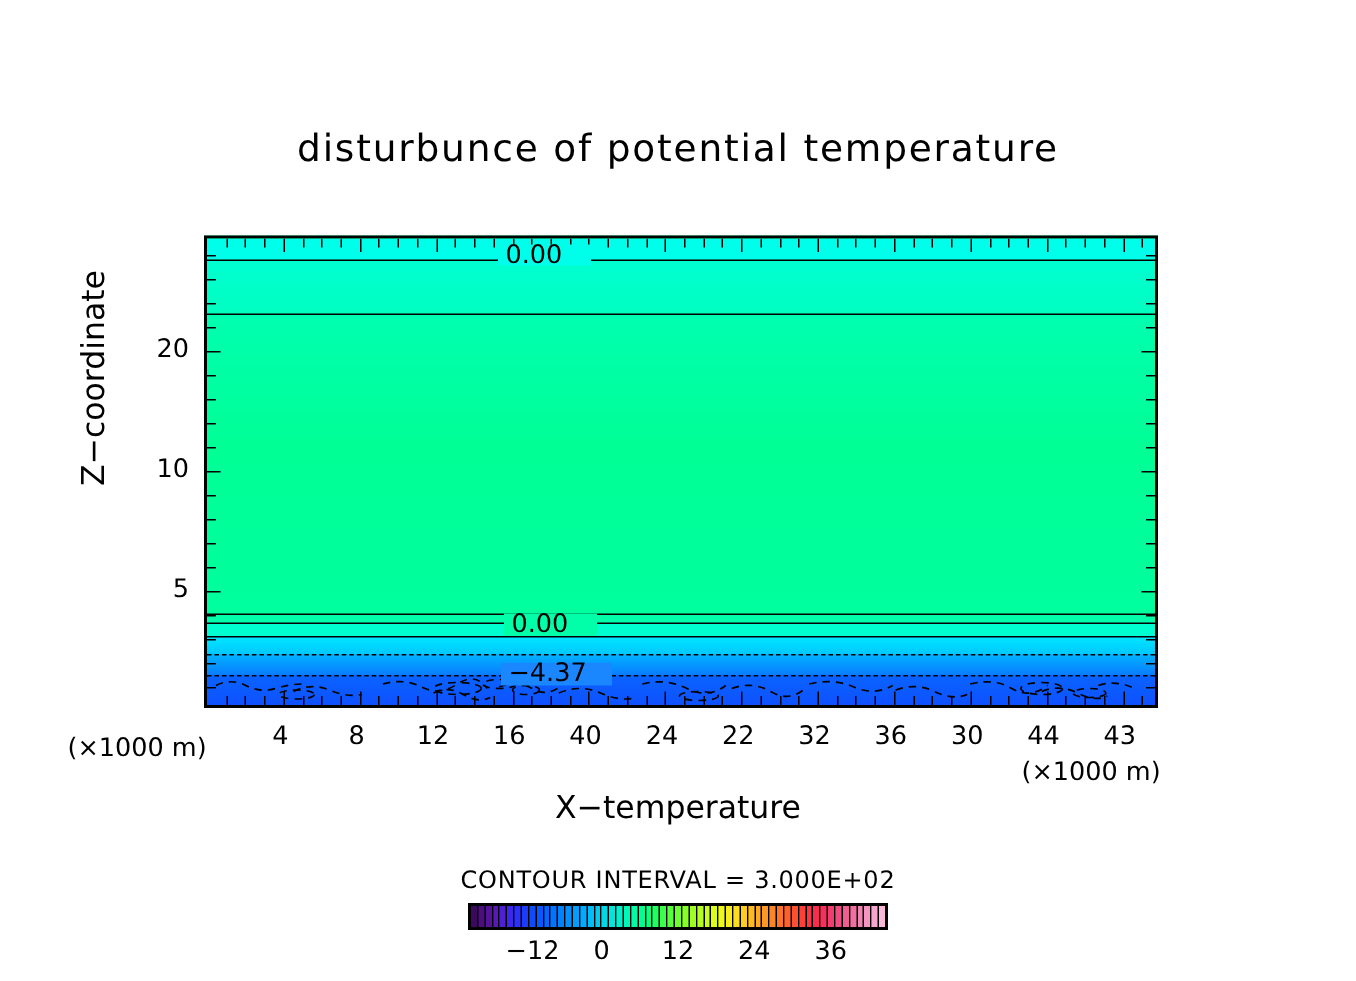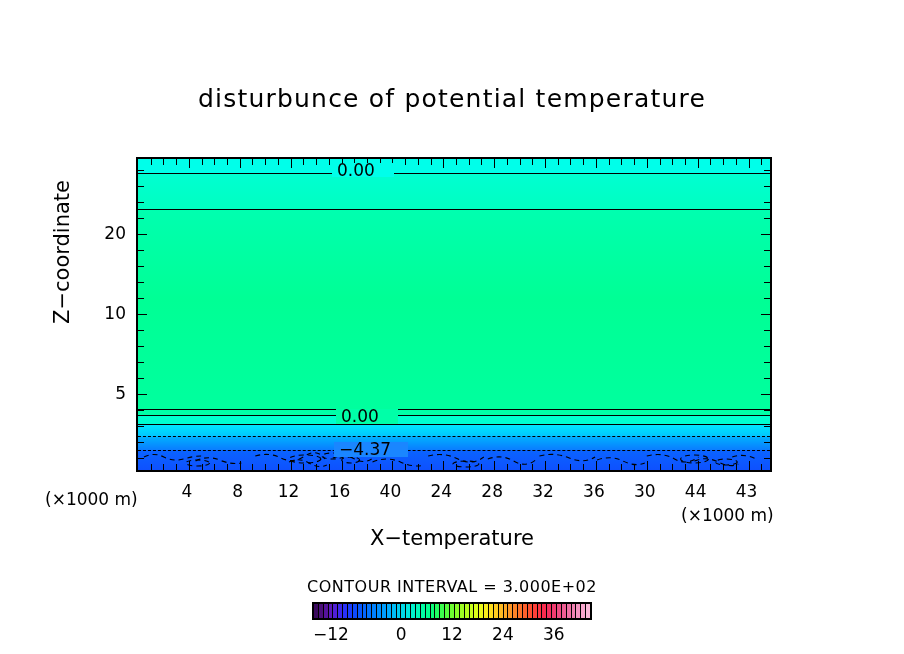--- a/index.html
+++ b/index.html
@@ -408,21 +408,21 @@
     </div>
 </div>
 
 <div id="xtick-labels">
     <div class="xtick-label" style="left: 186.88px;">4</div>
     <div class="xtick-label" style="left: 237.76px;">8</div>
     <div class="xtick-label" style="left: 288.64px;">12</div>
     <div class="xtick-label" style="left: 339.52px;">16</div>
     <div class="xtick-label" style="left: 390.4px;">40</div>
     <div class="xtick-label" style="left: 441.28px;">24</div>
-    <div class="xtick-label" style="left: 492.16px;">28</div>
+    <div class="xtick-label" style="left: 492.16px;">22</div>
     <div class="xtick-label" style="left: 543.04px;">32</div>
     <div class="xtick-label" style="left: 593.92px;">36</div>
     <div class="xtick-label" style="left: 644.8px;">30</div>
     <div class="xtick-label" style="left: 695.68px;">44</div>
     <div class="xtick-label" style="left: 746.56px;">43</div>
   </div>
 <div id="ytick-labels">
     <div class="ytick-label" style="top: 392.051px;">5</div>
     <div class="ytick-label" style="top: 312.102px;">10</div>
     <div class="ytick-label" style="top: 232.152px;">20</div>
@@ -487,18 +487,18 @@
     <div class="swatch" style="background: rgb(242, 60, 112);"></div>
     <div class="swatch" style="background: rgb(240, 76, 130);"></div>
     <div class="swatch" style="background: rgb(239, 94, 147);"></div>
     <div class="swatch" style="background: rgb(240, 112, 163);"></div>
     <div class="swatch" style="background: rgb(242, 130, 178);"></div>
     <div class="swatch" style="background: rgb(245, 148, 192);"></div>
     <div class="swatch" style="background: rgb(248, 166, 205);"></div>
     <div class="swatch" style="background: rgb(250, 184, 216);"></div>
   </div>
 <div id="cbtick-labels">
-    <div class="cbtick-label" style="left: 331px;">−12</div>
+    <div class="cbtick-label" style="left: 355px;">−12</div>
     <div class="cbtick-label" style="left: 401.091px;">0</div>
     <div class="cbtick-label" style="left: 452px;">12</div>
     <div class="cbtick-label" style="left: 502.909px;">24</div>
     <div class="cbtick-label" style="left: 553.818px;">36</div>
   </div>
 
 </body></html>

